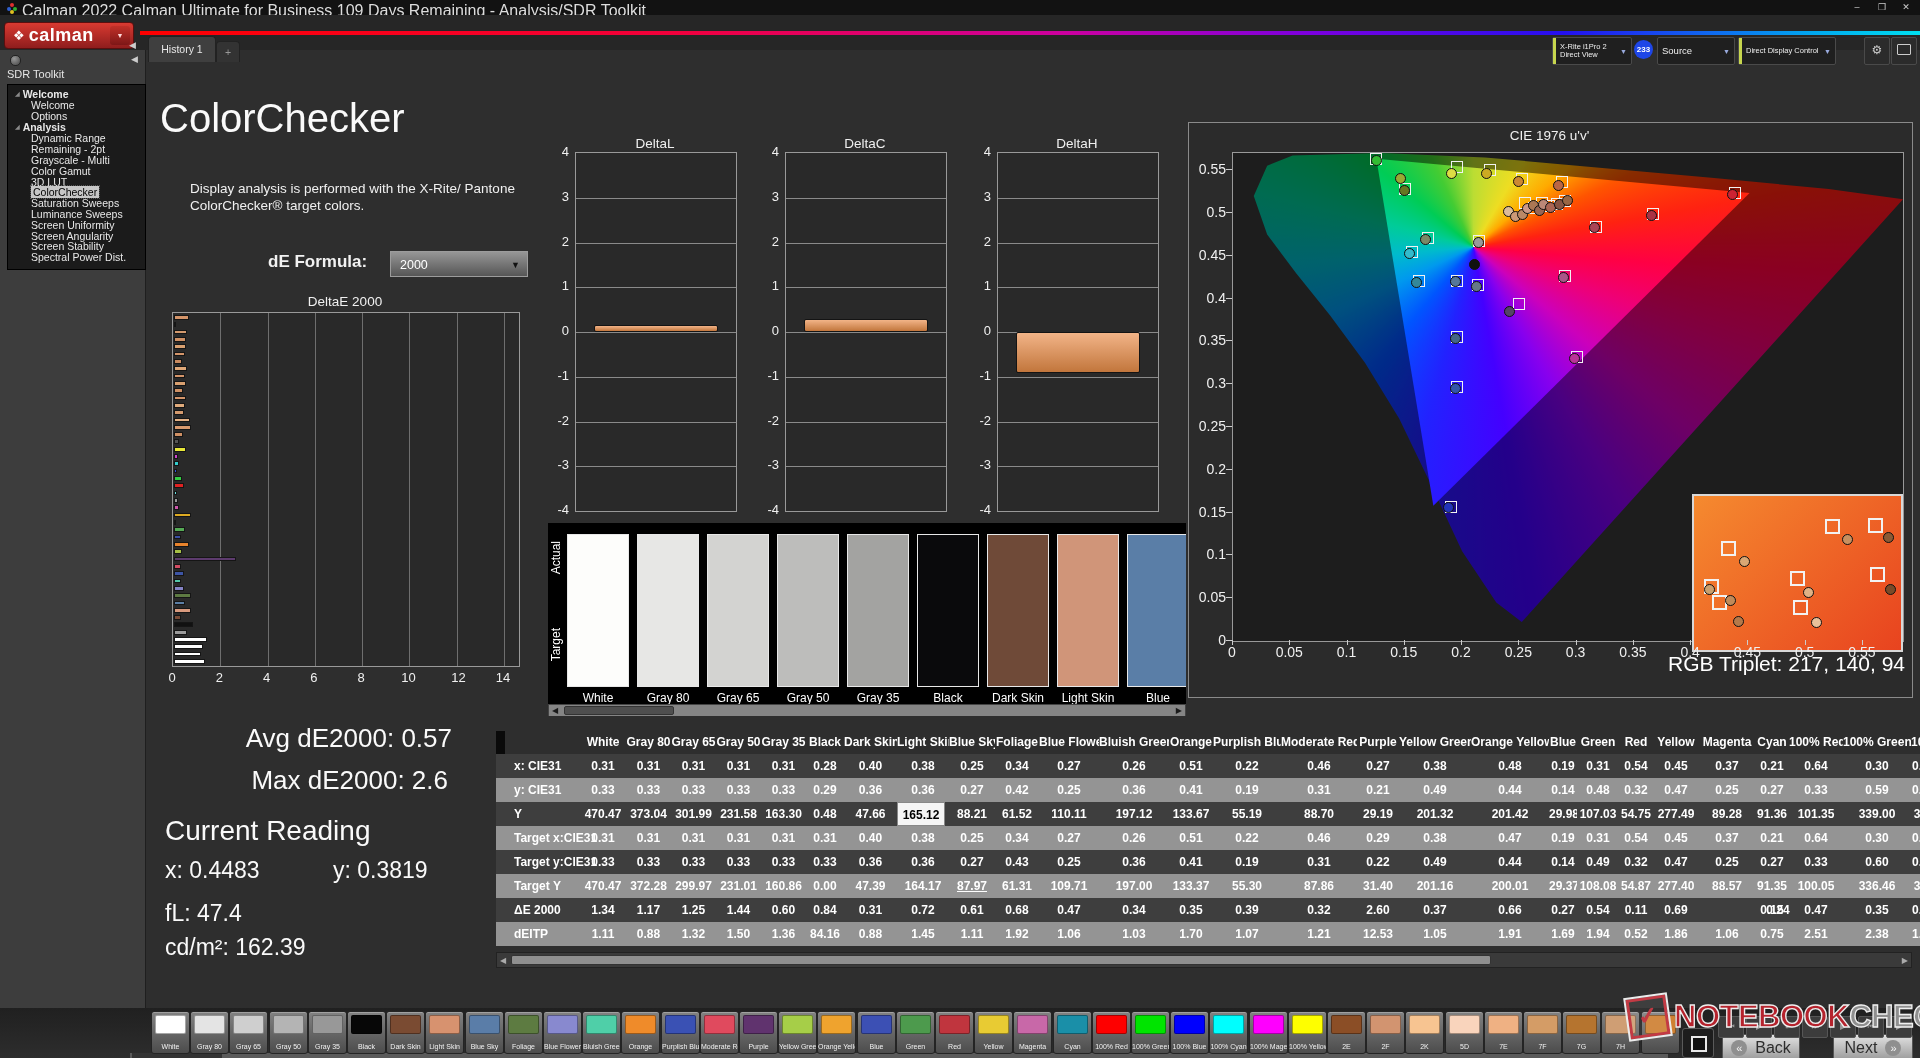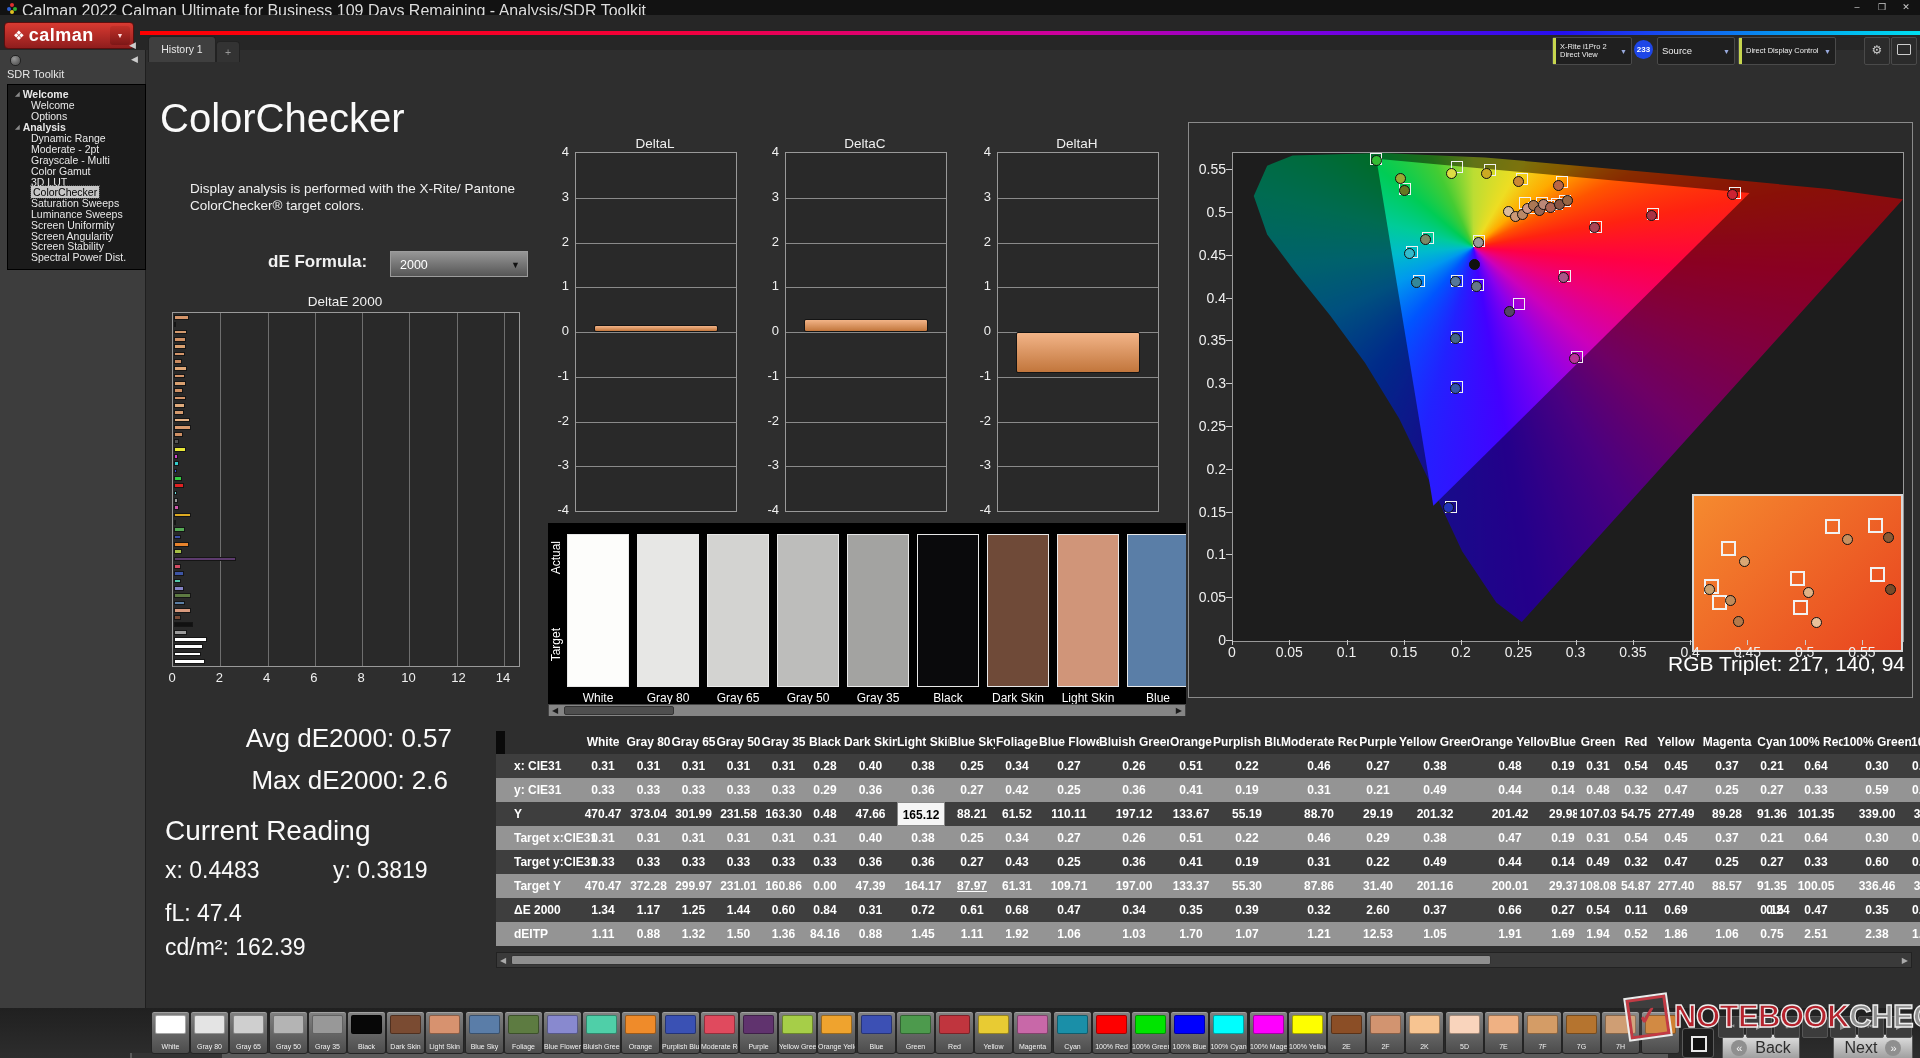--- a/index.html
+++ b/index.html
@@ -165,21 +165,21 @@
   <div class="abs sidebar">
     <div class="abs sb-dot"></div>
     <div class="abs sb-arrow">◀</div>
     <div class="abs sb-title">SDR Toolkit</div>
     <div class="abs tree" id="tree">
         <div class="tnode group" style="left: 7px; top: 3px;"><span class="tri">◢</span>Welcome</div>
         <div class="tnode" style="left: 23px; top: 14.4px;">Welcome</div>
         <div class="tnode" style="left: 23px; top: 25.2px;">Options</div>
         <div class="tnode group" style="left: 7px; top: 36px;"><span class="tri">◢</span>Analysis</div>
         <div class="tnode" style="left: 23px; top: 47.4px;">Dynamic Range</div>
-        <div class="tnode" style="left: 23px; top: 58.2px;">Moderate - 2pt</div>
+        <div class="tnode" style="left: 23px; top: 58.2px;">Remaining - 2pt</div>
         <div class="tnode" style="left: 23px; top: 69px;">Grayscale - Multi</div>
         <div class="tnode" style="left: 23px; top: 79.8px;">Color Gamut</div>
         <div class="tnode" style="left: 23px; top: 90.6px;">3D LUT</div>
         <div class="tnode sel" style="left: 23px; top: 101.4px;">ColorChecker</div>
         <div class="tnode" style="left: 23px; top: 112.2px;">Saturation Sweeps</div>
         <div class="tnode" style="left: 23px; top: 123px;">Luminance Sweeps</div>
         <div class="tnode" style="left: 23px; top: 133.8px;">Screen Uniformity</div>
         <div class="tnode" style="left: 23px; top: 144.6px;">Screen Angularity</div>
         <div class="tnode" style="left: 23px; top: 155.4px;">Screen Stability</div>
         <div class="tnode" style="left: 23px; top: 166.2px;">Spectral Power Dist.</div>
@@ -226,20 +226,21 @@
       <div class="sw" style="left: 579px; background: rgb(90, 126, 167);"></div>
       <div class="swlab" style="left: 575px;">Blue</div>
       <div class="hscroll" style="left: 0px; top: 181px; width: 636px; height: 11px;">
         <div class="hthumb" style="left: 15px; top: 1px; width: 108px; height: 7px;"></div>
         <div class="harrow" style="left: 3px; top: 1px;">◀</div>
         <div class="harrow" style="right: 3px; top: 1px;">▶</div>
       </div>
     </div>
 
   <div class="abs ciepanel"></div>
+  <div class="abs charttitle" style="left:1188px;top:128px;width:723px">CIE 1976 u'v'</div>
   <div class="abs cieplot" id="cieplot">
     <div class="shoe dim"></div>
     <div class="shoe tri"></div>
   <div class="ciesq" style="left: 137px; top: 0px;"></div>
       <div class="ciesq" style="left: 166px; top: 30px;"></div>
       <div class="ciesq" style="left: 218px; top: 8px;"></div>
       <div class="ciesq" style="left: 251px; top: 11px;"></div>
       <div class="ciesq" style="left: 283px; top: 20px;"></div>
       <div class="ciesq" style="left: 323px; top: 23px;"></div>
       <div class="ciesq" style="left: 286px; top: 44px;"></div>

